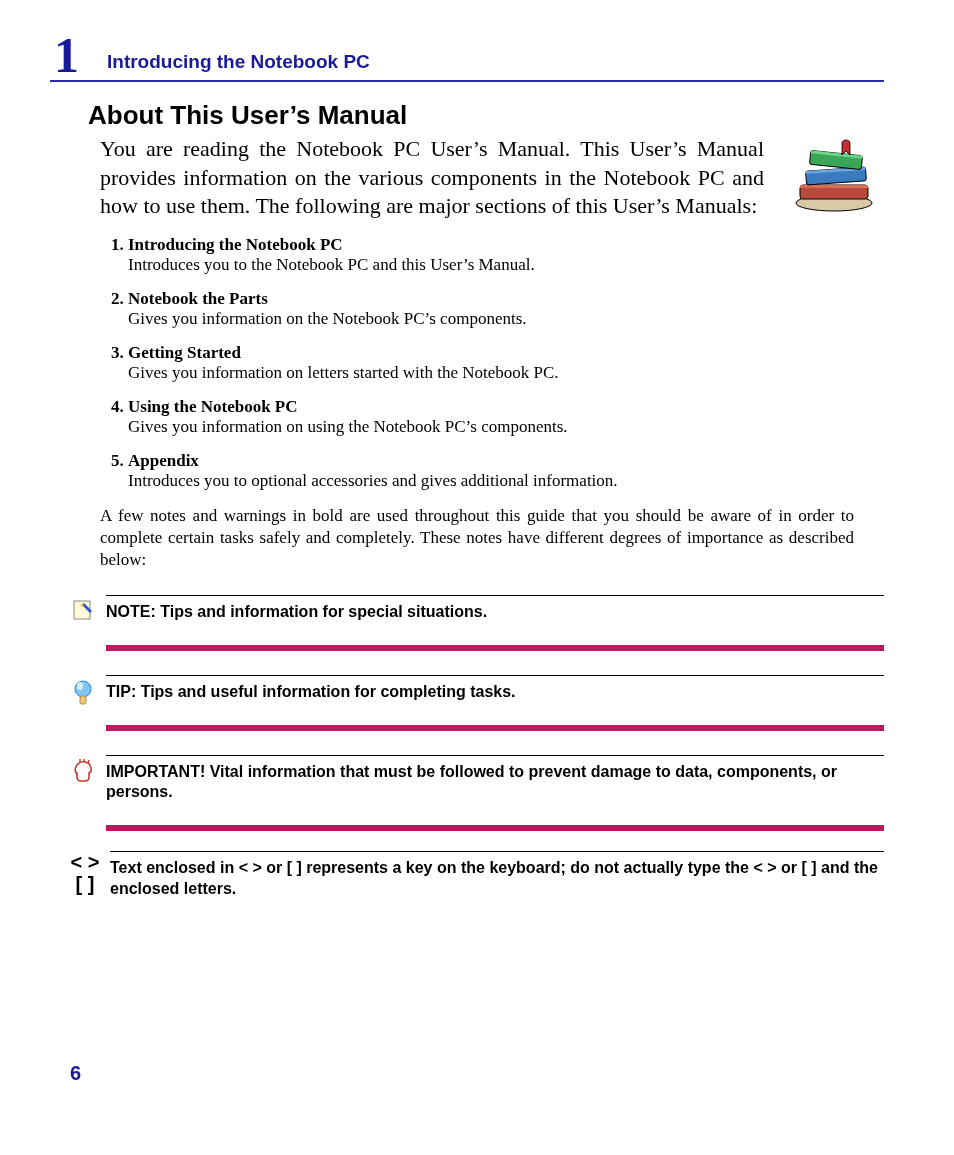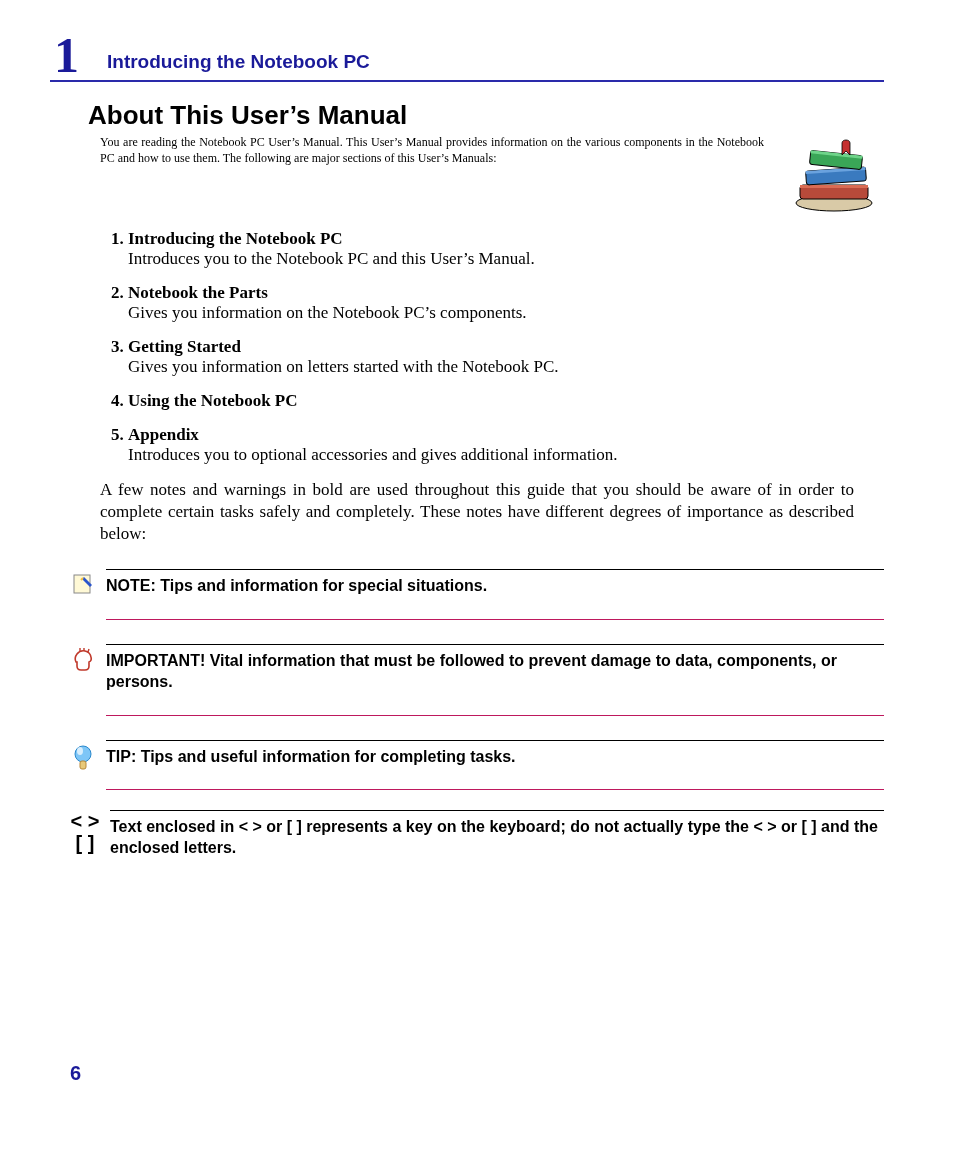--- a/index.html
+++ b/index.html
@@ -45,21 +45,21 @@
     font-weight: bold;
     font-size: 26px;
     margin: 18px 0 4px 18px;
   }
   .intro-block {
     margin-left: 30px;
     display: flex;
     align-items: flex-start;
   }
   .intro-text {
-    font-size: 12px;
+    font-size: 22px;
     line-height: 1.3;
     text-align: justify;
     flex: 1;
   }
   .books-illustration {
     width: 100px;
     height: 80px;
     margin-left: 20px;
     flex: none;
   }
@@ -96,21 +96,21 @@
   .note-icon {
     width: 26px;
     flex: none;
     margin-right: 10px;
     margin-top: 4px;
     text-align: center;
   }
   .note-body {
     flex: 1;
     border-top: 1px solid #000;
-    border-bottom: 1px solid #be185d;
+    border-bottom: 6px solid #be185d;
     padding: 6px 0 22px 0;
     font-family: Helvetica, Arial, sans-serif;
     font-weight: bold;
     font-size: 16px;
     line-height: 1.3;
   }
   .key-symbol {
     font-family: Helvetica, Arial, sans-serif;
     font-weight: bold;
     font-size: 20px;
@@ -164,20 +164,21 @@
     <li>
       <span class="item-title">Notebook the Parts</span>
       <span class="item-desc">Gives you information on the Notebook PC’s components.</span>
     </li>
     <li>
       <span class="item-title">Getting Started</span>
       <span class="item-desc">Gives you information on letters started with the Notebook PC.</span>
     </li>
     <li>
       <span class="item-title">Using the Notebook PC</span>
+      <span class="item-desc">Gives you information on using the Notebook PC’s components.</span>
     </li>
     <li>
       <span class="item-title">Appendix</span>
       <span class="item-desc">Introduces you to optional accessories and gives additional information.</span>
     </li>
   </ol>
 
   <div class="notes-intro">A few notes and warnings in bold are used throughout this guide that you should be aware of in order to complete certain tasks safely and completely. These notes have different degrees of importance as described below:</div>
 
   <div class="note-row">
@@ -186,39 +187,39 @@
         <rect x="2" y="2" width="16" height="18" fill="#fff9d6" stroke="#888" stroke-width="1"></rect>
         <path d="M12 4 L20 12 L18 14 L10 6 Z" fill="#2a55cc"></path>
         <path d="M9 7 L11 5" stroke="#f4c040" stroke-width="2"></path>
       </svg>
     </div>
     <div class="note-body">NOTE: Tips and information for special situations.</div>
   </div>
 
   <div class="note-row">
     <div class="note-icon">
-      <svg width="24" height="26" viewBox="0 0 24 26">
-        <path d="M5 14 Q3 10 6 6 Q9 2 14 3 Q19 4 20 9 Q21 13 18 14 L18 18 Q18 22 14 22 L10 22 Q6 22 6 18 L6 14 Z" fill="none" stroke="#c0392b" stroke-width="1.6"></path>
-        <path d="M9 3 L9 0 M13 3 L13 0 M17 4 L18 1" stroke="#c0392b" stroke-width="1.4"></path>
-      </svg>
-    </div>
-    <div class="note-body">IMPORTANT! Vital information that must be followed to prevent damage to data, components, or persons.</div>
-  </div>
-
-  <div class="note-row">
-    <div class="note-icon">
       <svg width="22" height="30" viewBox="0 0 22 30">
         <circle cx="11" cy="10" r="8" fill="#7ec6f7" stroke="#2a88cc" stroke-width="1"></circle>
         <ellipse cx="8" cy="7" rx="3" ry="4" fill="#ffffff" opacity="0.7"></ellipse>
         <rect x="8" y="17" width="6" height="8" rx="2" fill="#e8c97a" stroke="#b8893a" stroke-width="1"></rect>
       </svg>
     </div>
     <div class="note-body">TIP: Tips and useful information for completing tasks.</div>
   </div>
 
+  <div class="note-row">
+    <div class="note-icon">
+      <svg width="24" height="26" viewBox="0 0 24 26">
+        <path d="M5 14 Q3 10 6 6 Q9 2 14 3 Q19 4 20 9 Q21 13 18 14 L18 18 Q18 22 14 22 L10 22 Q6 22 6 18 L6 14 Z" fill="none" stroke="#c0392b" stroke-width="1.6"></path>
+        <path d="M9 3 L9 0 M13 3 L13 0 M17 4 L18 1" stroke="#c0392b" stroke-width="1.4"></path>
+      </svg>
+    </div>
+    <div class="note-body">IMPORTANT! Vital information that must be followed to prevent damage to data, components, or persons.</div>
+  </div>
+
 
   <div class="note-row" style="margin-top:20px;">
     <div class="note-icon key-symbol" style="margin-top:0;">
       <div>&lt; &gt;</div>
       <div>[  ]</div>
     </div>
     <div class="note-body" style="border-bottom:none; padding-bottom:4px;">Text enclosed in &lt; &gt; or [ ] represents a key on the keyboard; do not actually type the &lt; &gt; or [ ] and the enclosed letters.</div>
   </div>
 
   <div class="page-number">6</div>

